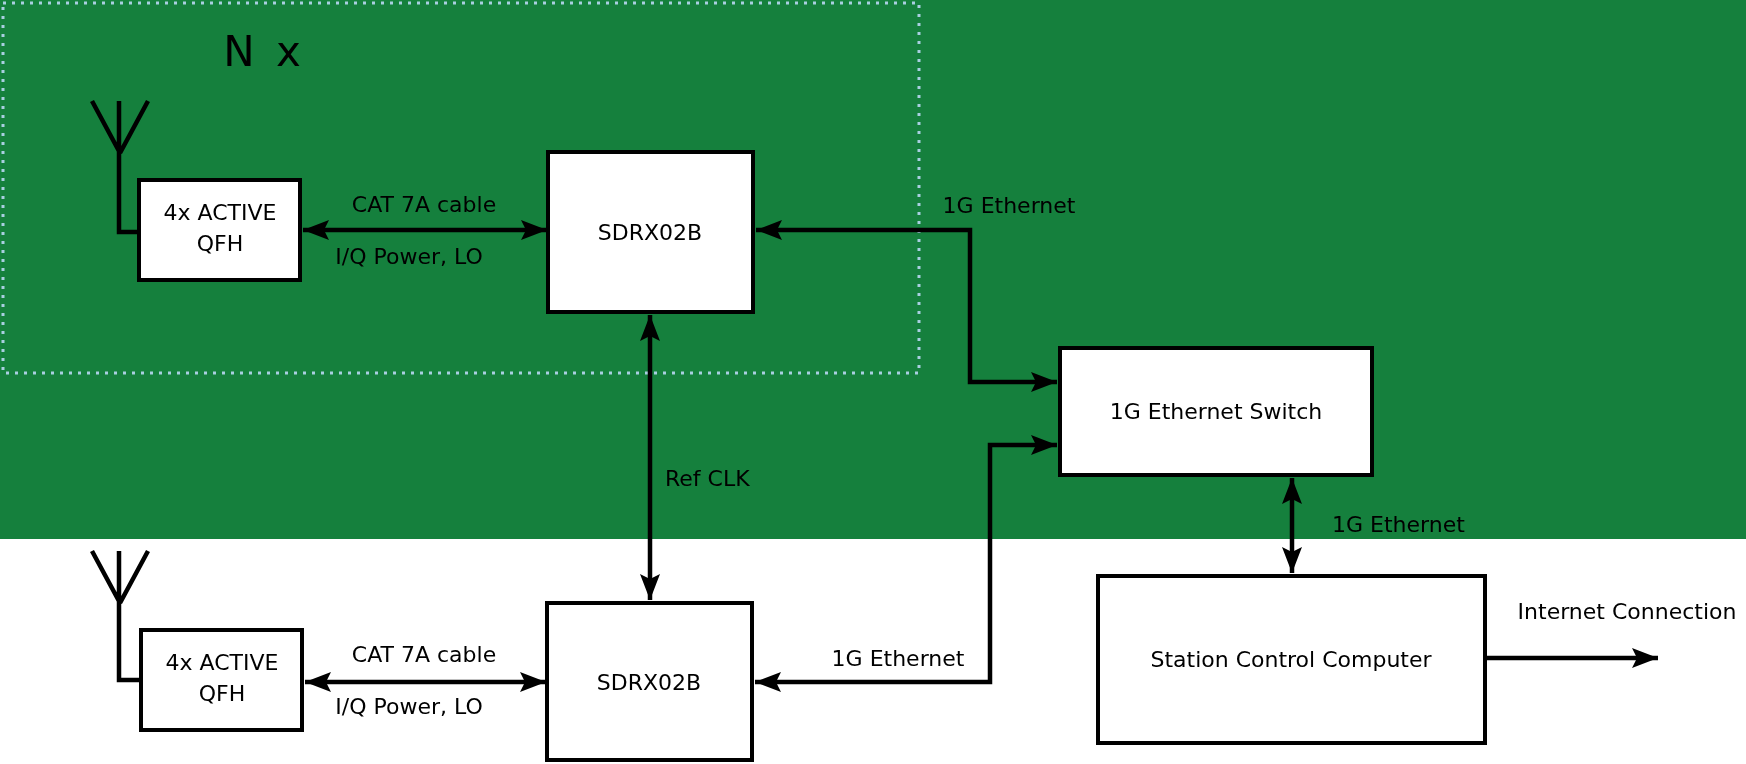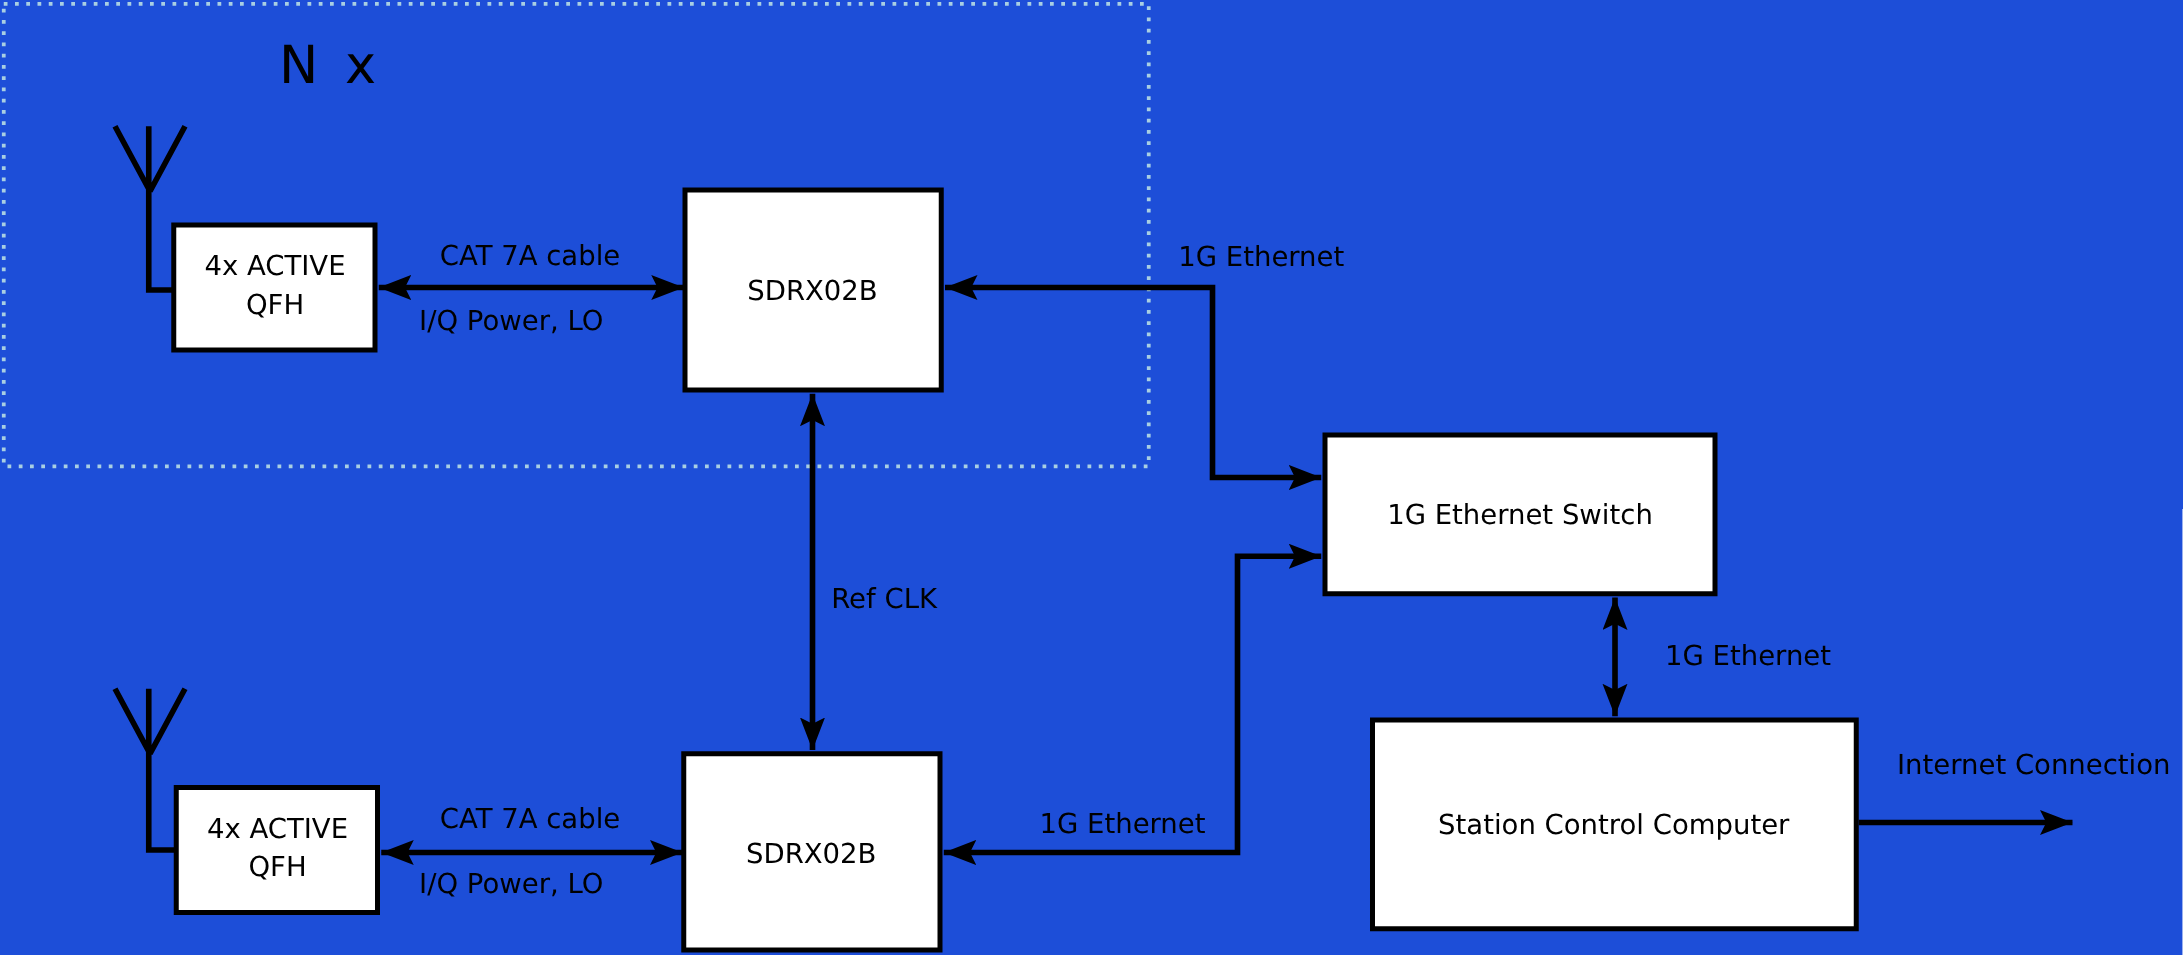--- a/index.html
+++ b/index.html
@@ -7,22 +7,22 @@
     padding: 0;
     background: #ffffff;
     width: 1746px;
     height: 764px;
     overflow: hidden;
     font-family: "DejaVu Sans", "Liberation Sans", sans-serif;
   }
   #stage {
     position: relative;
     width: 1746px;
-    height: 764px;
-    background: #1d4ed8;
+    height: 539px;
+    background: #15803d;
   }
   svg text {
     font-family: "DejaVu Sans", "Liberation Sans", sans-serif;
     fill: #000000;
   }
   svg .node-box {
     fill: #ffffff;
     stroke: #000000;
     stroke-width: 4;
   }

